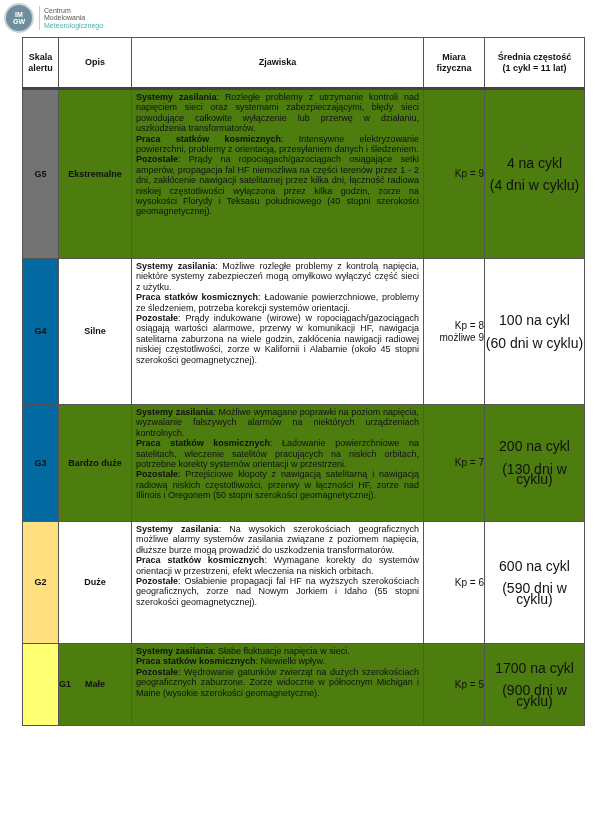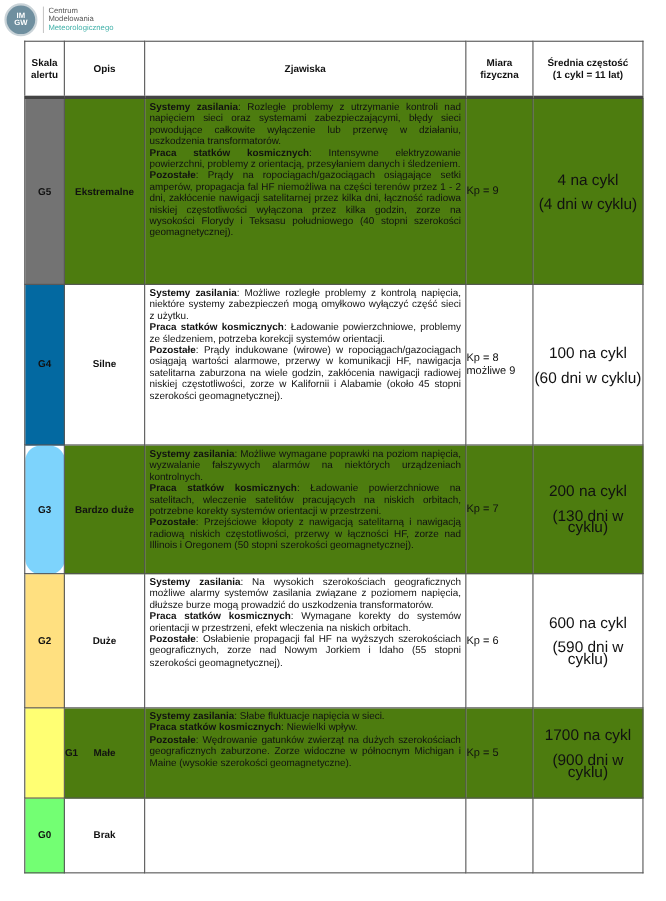--- a/index.html
+++ b/index.html
@@ -15,21 +15,21 @@
   .logo-text .teal { color: #3fb0a8; }
   table { position: absolute; left: 22px; top: 37px; border-collapse: collapse;
           table-layout: fixed; width: 562px; }
   td, th { border: 1px solid #555; font-size: 9px; line-height: 10.4px; padding: 0; }
   th { font-weight: bold; height: 49px; text-align: center; vertical-align: middle;
        font-size: 9px; border-bottom: 3px solid #444; }
   th .sub { display: block; }
   td.scale { font-weight: bold; text-align: center; vertical-align: middle; }
   td.opis { font-weight: bold; text-align: center; vertical-align: middle; }
   td.zj { padding: 2px 4px 2px 4px; text-align: justify; vertical-align: top; }
-  td.kp { text-align: left; vertical-align: middle; font-size: 10px; line-height: 12px; }
+  td.kp { text-align: right; vertical-align: middle; font-size: 10px; line-height: 12px; }
   td.freq { text-align: center; vertical-align: middle; font-size: 14px; }
   td.freq .l2 { display: block; margin-top: 12px; }
   .grey td:not(.scale) { background: #4d7c0f; }
   .para b { font-weight: bold; }
 </style>
 </head>
 <body>
 
 <div class="logo">
   <div class="logo-badge">
@@ -81,21 +81,21 @@
       <td class="opis">Silne</td>
       <td class="zj">
       <div class="para"><b>Systemy zasilania</b>: <span>Możliwe rozległe problemy z kontrolą napięcia, niektóre systemy zabezpieczeń mogą omyłkowo wyłączyć część sieci z użytku.</span></div>
       <div class="para"><b>Praca statków kosmicznych</b>: <span>Ładowanie powierzchniowe, problemy ze śledzeniem, potrzeba korekcji systemów orientacji.</span></div>
       <div class="para"><b>Pozostałe</b>: <span>Prądy indukowane (wirowe) w ropociągach/gazociągach osiągają wartości alarmowe, przerwy w komunikacji HF, nawigacja satelitarna zaburzona na wiele godzin, zakłócenia nawigacji radiowej niskiej częstotliwości, zorze w Kalifornii i Alabamie (około 45 stopni szerokości geomagnetycznej).</span></div>
         </td>
       <td class="kp">Kp = 8 możliwe 9</td>
       <td class="freq"><span>100 na cykl</span><span class="l2">(60 dni w cyklu)</span></td>
       </tr>
       <tr class="grey" style="height: 117px;">
-      <td class="scale" style="background: #7dd3fc; border-radius: 14px;">G3</td>
+      <td class="scale" style="background: #0369a1;">G3</td>
       <td class="opis">Bardzo duże</td>
       <td class="zj">
       <div class="para"><b>Systemy zasilania</b>: <span>Możliwe wymagane poprawki na poziom napięcia, wyzwalanie fałszywych alarmów na niektórych urządzeniach kontrolnych.</span></div>
       <div class="para"><b>Praca statków kosmicznych</b>: <span>Ładowanie powierzchniowe na satelitach, wleczenie satelitów pracujących na niskich orbitach, potrzebne korekty systemów orientacji w przestrzeni.</span></div>
       <div class="para"><b>Pozostałe</b>: <span>Przejściowe kłopoty z nawigacją satelitarną i nawigacją radiową niskich częstotliwości, przerwy w łączności HF, zorze nad Illinois i Oregonem (50 stopni szerokości geomagnetycznej).</span></div>
         </td>
       <td class="kp">Kp = 7</td>
       <td class="freq"><span>200 na cykl</span><span class="l2">(130 dni w cyklu)</span></td>
       </tr>
       <tr style="height: 122px;">
@@ -113,21 +113,14 @@
       <td class="scale" style="background: rgb(255, 255, 115); padding-left: 36px;">G1</td>
       <td class="opis">Małe</td>
       <td class="zj">
       <div class="para"><b>Systemy zasilania</b>: <span>Słabe fluktuacje napięcia w sieci.</span></div>
       <div class="para"><b>Praca statków kosmicznych</b>: <span>Niewielki wpływ.</span></div>
       <div class="para"><b>Pozostałe</b>: <span>Wędrowanie gatunków zwierząt na dużych szerokościach geograficznych zaburzone. Zorze widoczne w północnym Michigan i Maine (wysokie szerokości geomagnetyczne).</span></div>
         </td>
       <td class="kp">Kp = 5</td>
       <td class="freq"><span>1700 na cykl</span><span class="l2">(900 dni w cyklu)</span></td>
       </tr>
-      <tr style="height: 68px;">
-      <td class="scale" style="background: rgb(115, 255, 115);">G0</td>
-      <td class="opis">Brak</td>
-      <td class="zj"></td>
-      <td class="kp"></td>
-      <td class="freq"></td>
-      </tr>
     </tbody>
 </table>
 
 </body></html>

